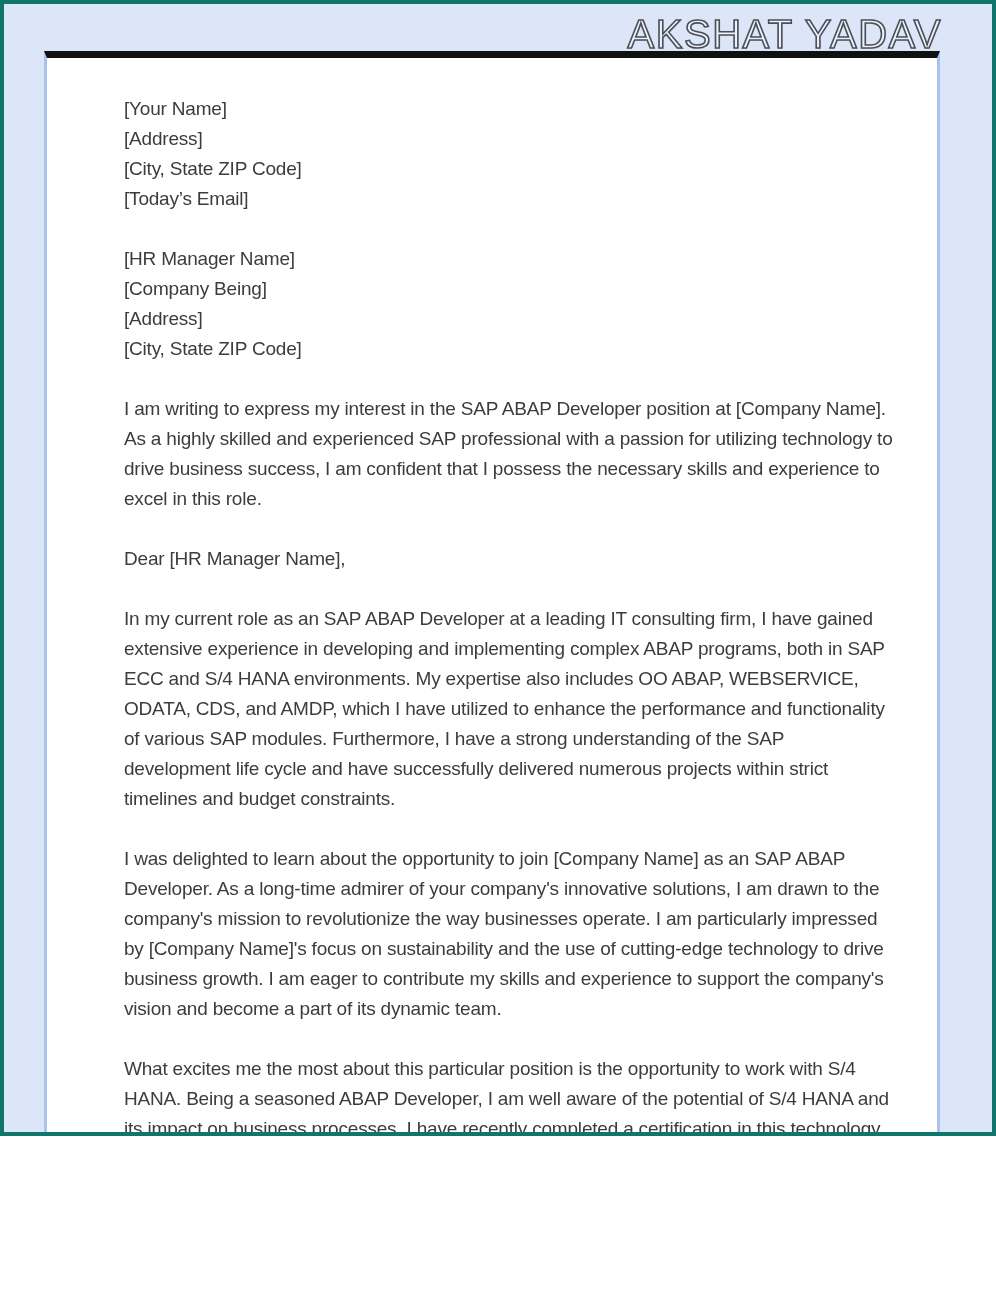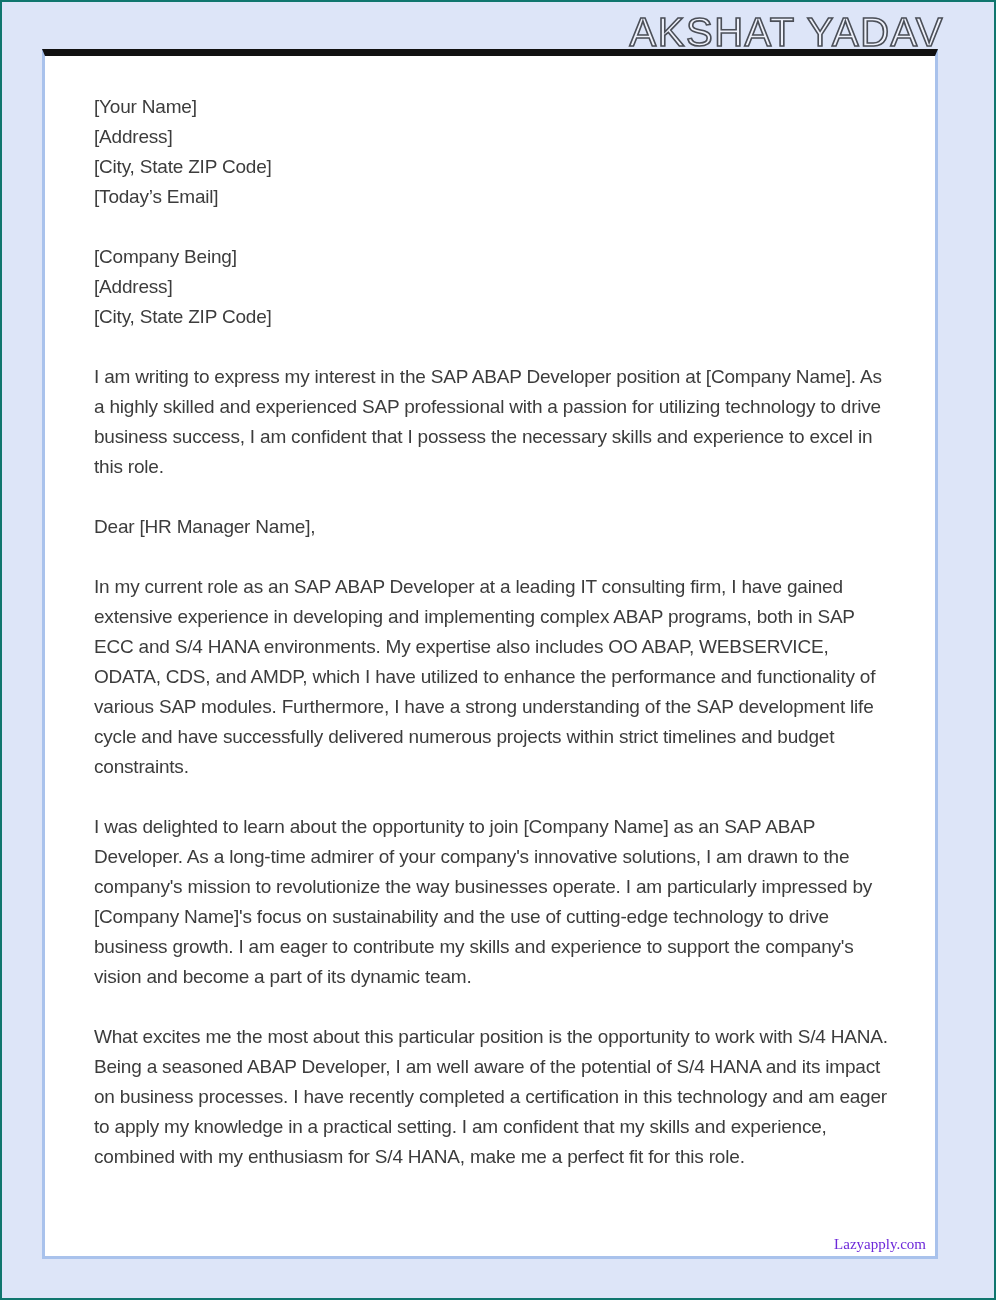--- a/index.html
+++ b/index.html
@@ -3,24 +3,24 @@
 <meta charset="utf-8">
 <style>
   html, body { margin: 0; padding: 0; }
   body {
     width: 996px; height: 1300px;
     font-family: "Liberation Sans", sans-serif;
     background: #ffffff;
   }
   .canvas {
     position: relative;
-    width: 996px; height: 1300px;
+    width: 996px; height: 1136px;
     box-sizing: border-box;
     background: #dde5f8;
-    border: 2px solid #0f766e;
+    border: 4px solid #0f766e;
     overflow: hidden;
   }
   .header-name {
     position: absolute;
     top: 8px; right: 50px;
     font-size: 40px;
     font-weight: 500;
     letter-spacing: 1.5px;
     color: #eef1fb;
     -webkit-text-stroke: 1.6px #4b4f58;
@@ -30,21 +30,21 @@
   .page {
     position: absolute;
     left: 40px; top: 47px;
     width: 896px; height: 1210px;
     box-sizing: border-box;
     background: #ffffff;
     border: 3px solid #a9c2ec;
     border-top: 7px solid #111111;
   }
   .page-content {
-    padding: 36px 44px 0 49px;
+    padding: 36px 44px 0 77px;
     font-size: 19px;
     line-height: 30px;
     letter-spacing: -0.2px;
     color: #3c3c3c;
   }
   .block { margin: 0 0 30px 0; }
   .block:last-child { margin-bottom: 0; }
   .line { line-height: 30px; }
   .para { margin: 0 0 30px 0; }
   .watermark {
@@ -68,20 +68,21 @@
     <div class="page-content">
 
       <div class="block">
         <div class="line">[Your Name]</div>
         <div class="line">[Address]</div>
         <div class="line">[City, State ZIP Code]</div>
         <div class="line">[Today’s Email]</div>
       </div>
 
       <div class="block">
+        <div class="line">[HR Manager Name]</div>
         <div class="line">[Company Being]</div>
         <div class="line">[Address]</div>
         <div class="line">[City, State ZIP Code]</div>
       </div>
 
       <p class="para">I am writing to express my interest in the SAP ABAP Developer position at [Company Name]. As a highly skilled and experienced SAP professional with a passion for utilizing technology to drive business success, I am confident that I possess the necessary skills and experience to excel in this role.</p>
 
       <p class="para">Dear [HR Manager Name],</p>
       <p class="para">In my current role as an SAP ABAP Developer at a leading IT consulting firm, I have gained extensive experience in developing and implementing complex ABAP programs, both in SAP ECC and S/4 HANA environments. My expertise also includes OO ABAP, WEBSERVICE, ODATA, CDS, and AMDP, which I have utilized to enhance the performance and functionality of various SAP modules. Furthermore, I have a strong understanding of the SAP development life cycle and have successfully delivered numerous projects within strict timelines and budget constraints.</p>
       <p class="para">I was delighted to learn about the opportunity to join [Company Name] as an SAP ABAP Developer. As a long-time admirer of your company's innovative solutions, I am drawn to the company's mission to revolutionize the way businesses operate. I am particularly impressed by [Company Name]'s focus on sustainability and the use of cutting-edge technology to drive business growth. I am eager to contribute my skills and experience to support the company's vision and become a part of its dynamic team.</p>

